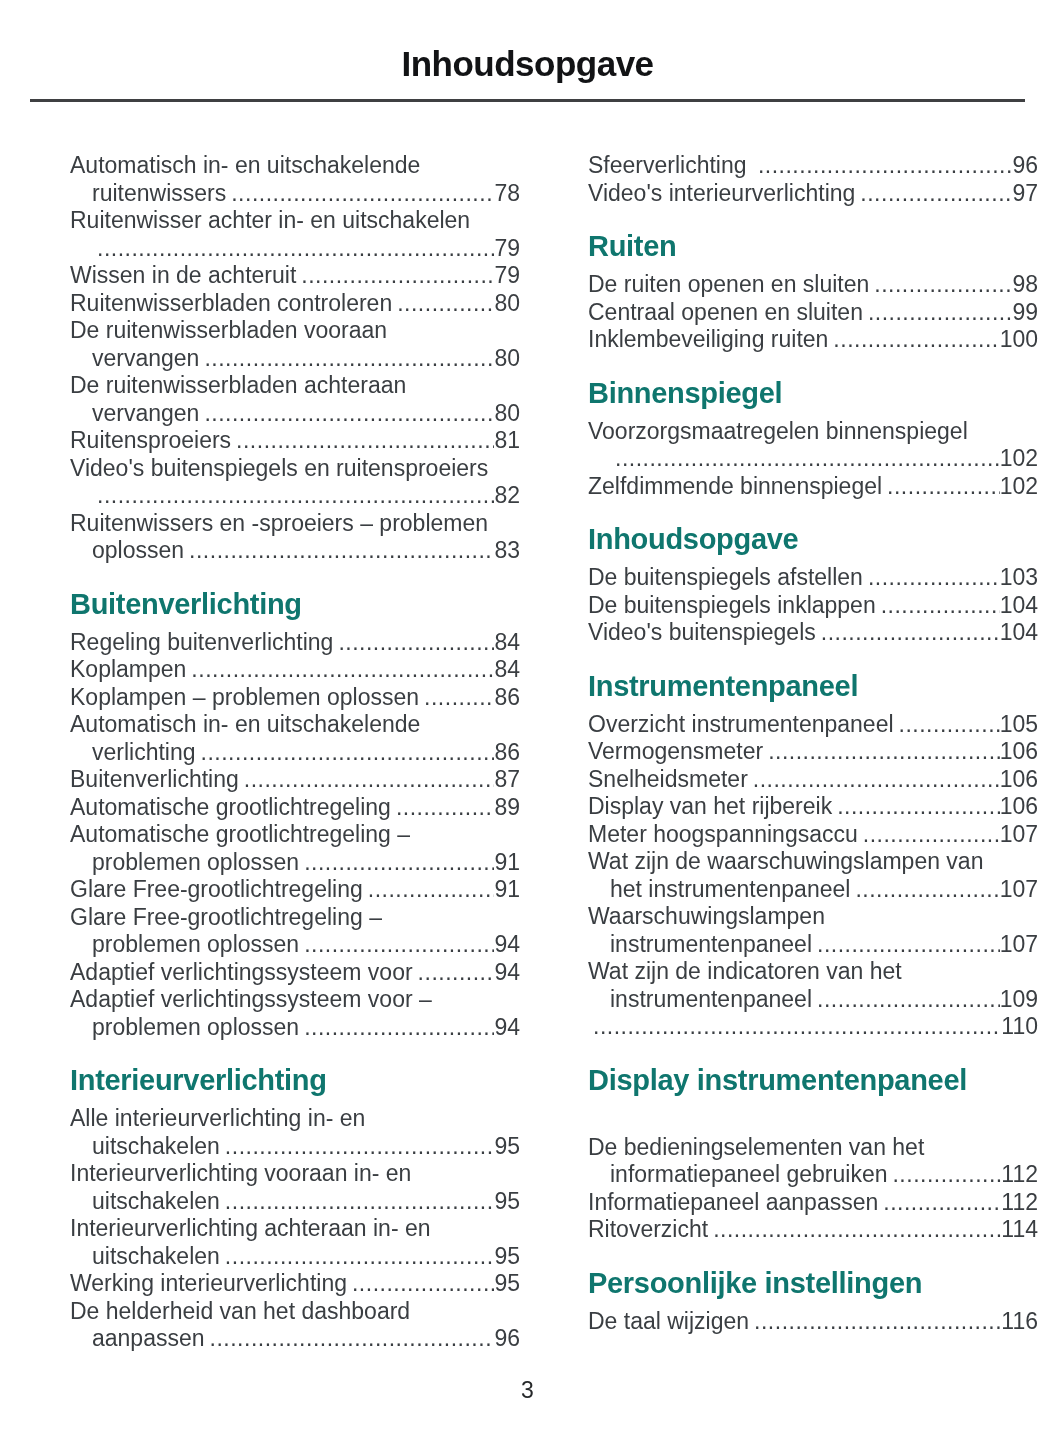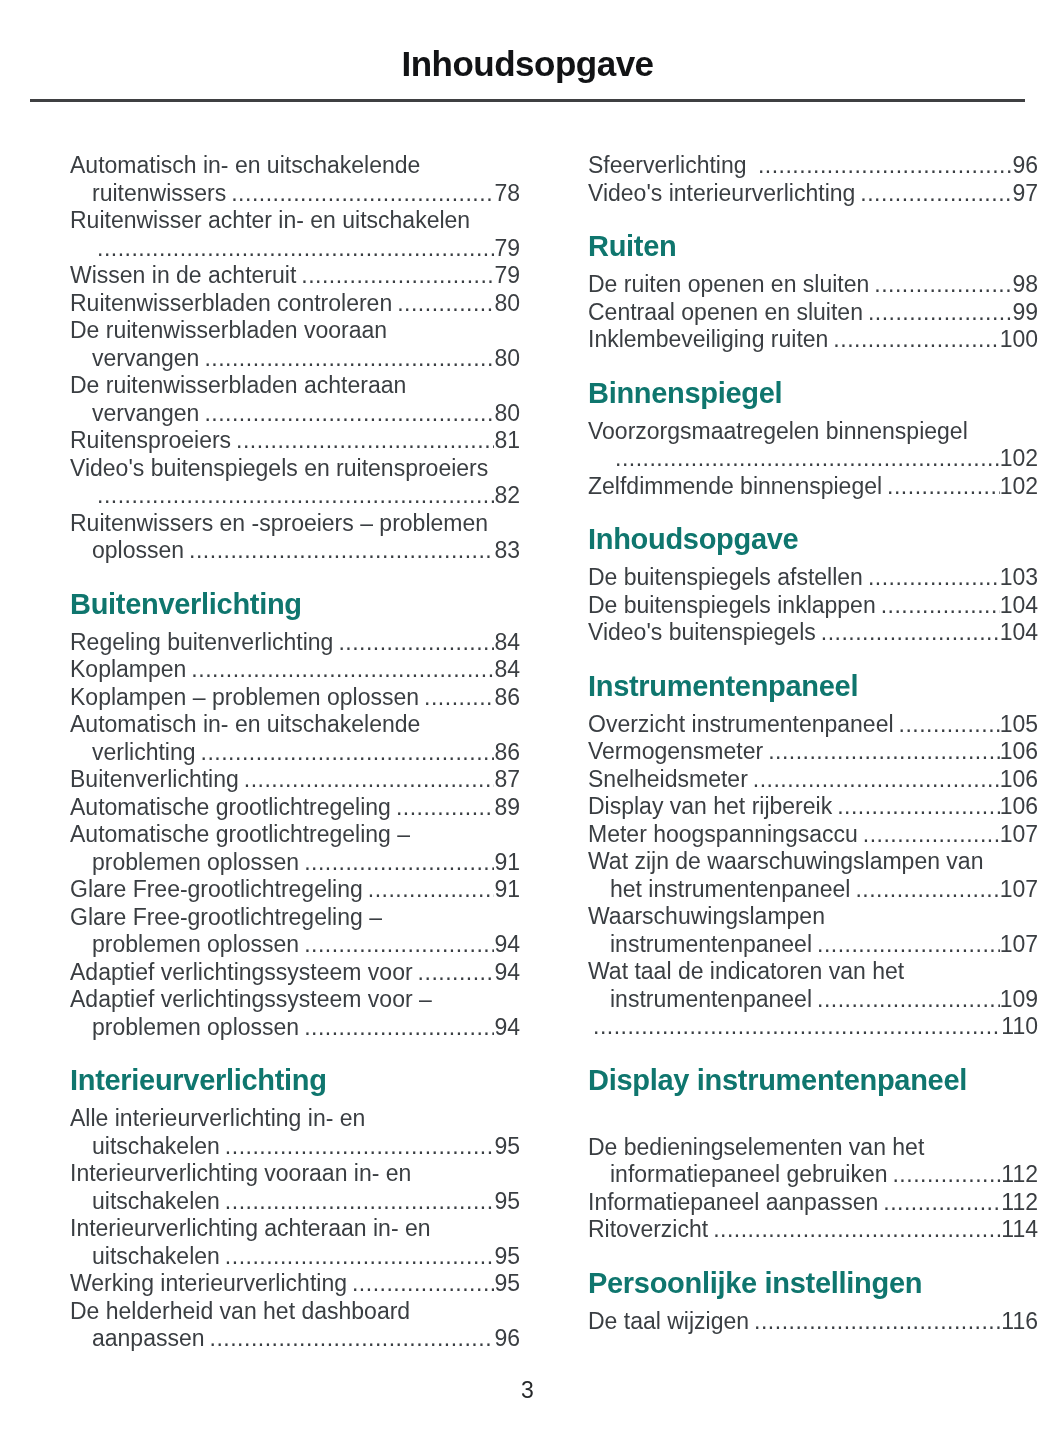--- a/index.html
+++ b/index.html
@@ -371,21 +371,21 @@
           </div>
           <div class="entry">
             <div class="line">Waarschuwingslampen</div>
             <div class="lastline indent">
               <span class="lbl">instrumentenpaneel</span>
               <span class="dots"></span>
               <span class="pg">107</span>
             </div>
           </div>
           <div class="entry">
-            <div class="line">Wat taal de indicatoren van het</div>
+            <div class="line">Wat zijn de indicatoren van het</div>
             <div class="lastline indent">
               <span class="lbl">instrumentenpaneel</span>
               <span class="dots"></span>
               <span class="pg">109</span>
             </div>
           </div>
           <div class="entry">
             <div class="lastline">
               <span class="dots"></span>
               <span class="pg">110</span>

